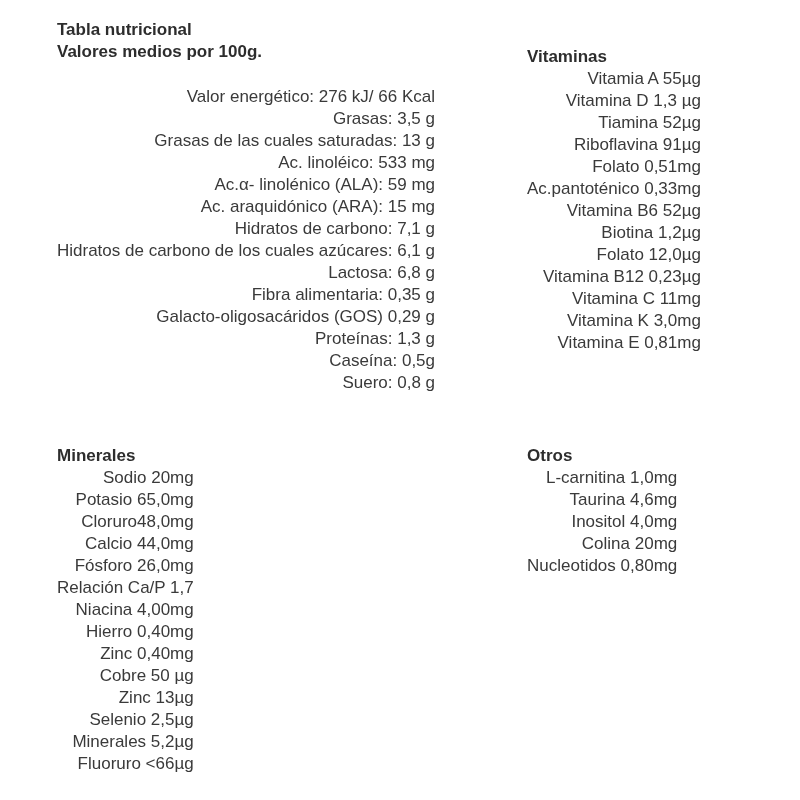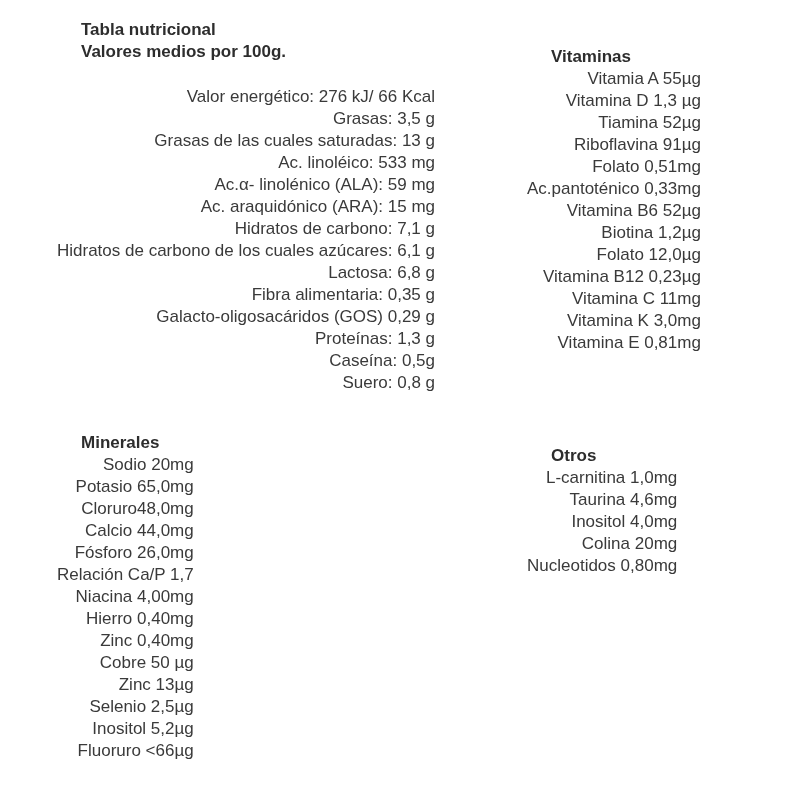--- a/index.html
+++ b/index.html
@@ -22,25 +22,24 @@
     white-space: nowrap;
   }
   .row {
     height: 22px;
     text-align: right;
   }
   .heading {
     font-weight: 700;
     color: #2d2d2d;
     height: 22px;
-    margin-left: 24px;
   }
   #header-block   { left: 57px;  top: 19px;  }
   #nutrition-list { left: 57px;  top: 86px;  }
-  #minerals-block { left: 57px;  top: 432px; }
+  #minerals-block { left: 57px;  top: 445px; }
   #vitamins-block { left: 527px; top: 46px;  }
   #others-block   { left: 527px; top: 445px; }
 </style>
 </head>
 <body>
 
 <div class="block" id="header-block">
   <div class="heading">Tabla nutricional</div>
   <div class="heading">Valores medios por 100g.</div>
 </div>
@@ -69,21 +68,21 @@
   <div class="row">Cloruro48,0mg</div>
   <div class="row">Calcio 44,0mg</div>
   <div class="row">Fósforo 26,0mg</div>
   <div class="row">Relación Ca/P 1,7</div>
   <div class="row">Niacina 4,00mg</div>
   <div class="row">Hierro 0,40mg</div>
   <div class="row">Zinc 0,40mg</div>
   <div class="row">Cobre 50 µg</div>
   <div class="row">Zinc 13µg</div>
   <div class="row">Selenio 2,5µg</div>
-  <div class="row">Inositol 5,2µg</div>
+  <div class="row">Minerales 5,2µg</div>
   <div class="row">Fluoruro &lt;66µg</div>
 </div>
 
 <div class="block" id="vitamins-block">
   <div class="heading">Vitaminas</div>
   <div class="row">Vitamia A 55µg</div>
   <div class="row">Vitamina D 1,3 µg</div>
   <div class="row">Tiamina 52µg</div>
   <div class="row">Riboflavina 91µg</div>
   <div class="row">Folato 0,51mg</div>

